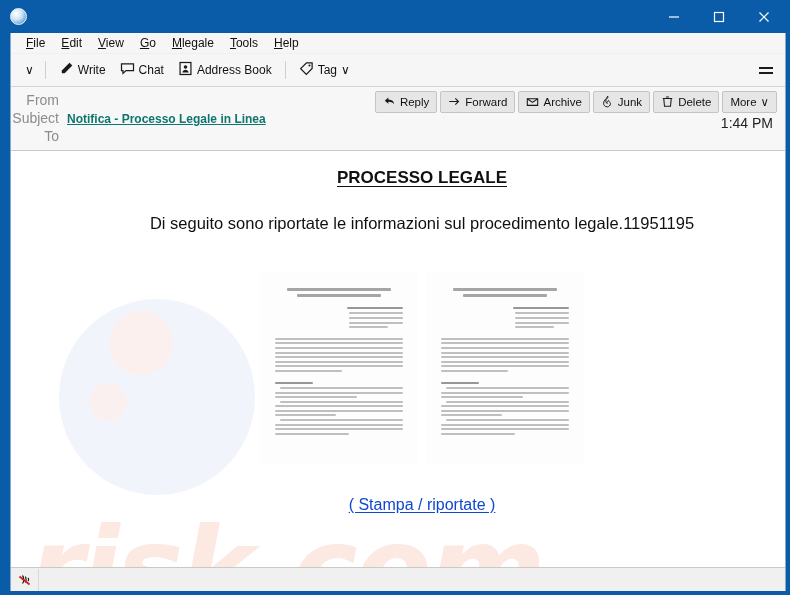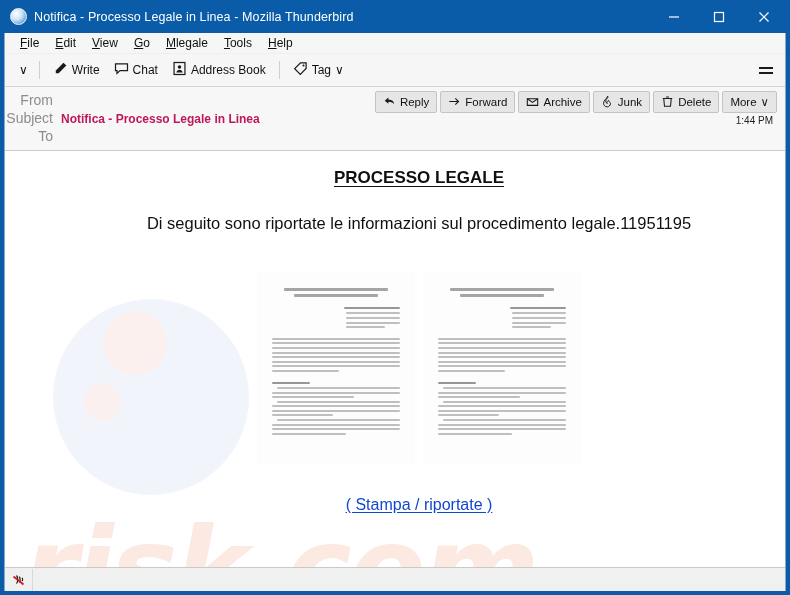--- a/index.html
+++ b/index.html
@@ -47,20 +47,21 @@
   .wc svg { display: block; }
 
   
   #client {
     flex: 1 1 auto;
     background: #ffffff;
     display: flex; flex-direction: column;
     border-left: 1px solid #8aa9c4;
     border-right: 1px solid #8aa9c4;
     min-height: 0;
+    margin-left: 6px;
   }
 
   
   #menubar {
     height: 21px;
     background: #f6f6f6;
     display: flex; align-items: center;
     padding-left: 7px;
     flex: 0 0 auto;
     border-bottom: 1px solid #efefef;
@@ -121,25 +122,25 @@
   .hdr-row {
     display: flex; align-items: baseline;
     padding: 1px 0 1px 0;
     min-height: 17px;
   }
   .hdr-label {
     width: 56px; text-align: right; flex: 0 0 auto;
     font-size: 14px; color: #8c8c8c;
     padding-right: 8px;
   }
-  .hdr-value { font-size: 11.5px; color: #be185d; }
+  .hdr-value { font-size: 11.5px; color: #0f766e; text-decoration: underline; }
   .hdr-value.bold { font-weight: bold; font-size: 12px; }
   #msgdate {
     position: absolute; right: 12px; top: 28px;
-    font-size: 10px; color: #222;
+    font-size: 14px; color: #222;
   }
 
   
   #body-pane {
     flex: 1 1 auto;
     background: #ffffff;
     position: relative;
     overflow: hidden;
     min-height: 0;
   }
@@ -238,21 +239,20 @@
     border-right: 1px solid #d9d9d9;
   }
 </style>
 </head>
 <body>
 
 <div id="window">
 
   <div id="titlebar">
     <div id="title-icon"></div>
-    <div id="title-text">Notifica - Processo Legale in Linea - Mozilla Thunderbird</div>
     <div id="wincontrols">
       <div class="wc" id="wc-min">
         <svg width="12" height="12" viewBox="0 0 12 12">
             <line x1="1" y1="6" x2="11" y2="6" stroke="#ffffff" stroke-width="1.2"></line>
           </svg>
       </div>
       <div class="wc" id="wc-max">
         <svg width="12" height="12" viewBox="0 0 12 12">
             <rect x="1.5" y="1.5" width="9" height="9" fill="none" stroke="#ffffff" stroke-width="1.2"></rect>
           </svg>

